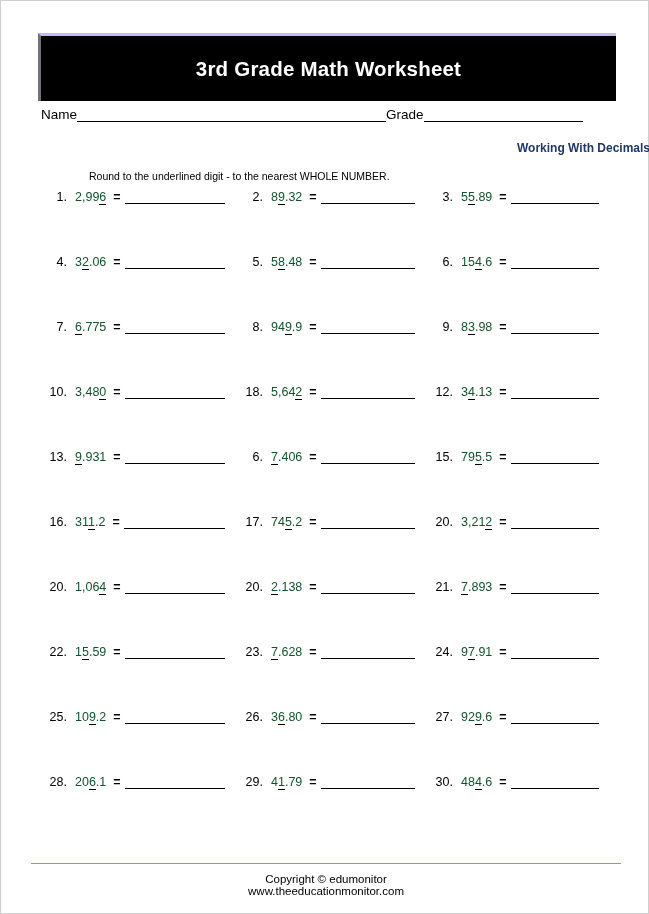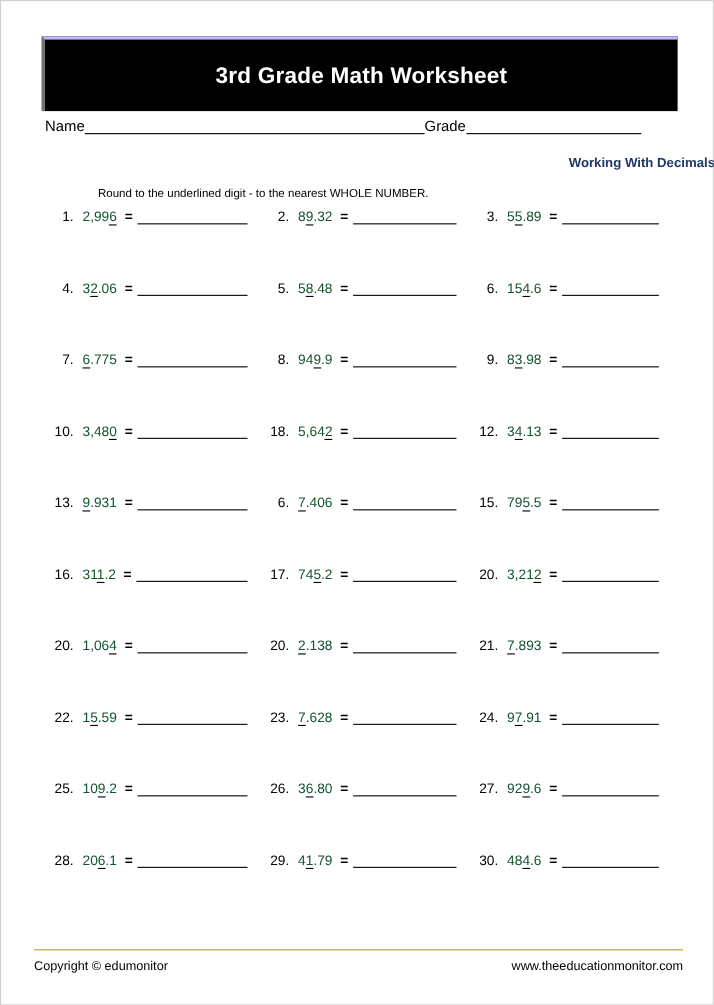--- a/index.html
+++ b/index.html
@@ -157,20 +157,21 @@
   .footer {
     position: absolute;
     left: 30px;
     top: 872px;
     width: 590px;
     display: flex;
     justify-content: space-between;
     align-items: center;
     font-size: 11.5px;
     color: #000;
+    flex-direction: column;
   }
 </style>
 </head>
 <body>
 
 <div id="page">
 
   <div class="banner">
     <div class="banner-title">3rd Grade Math Worksheet</div>
   </div>

